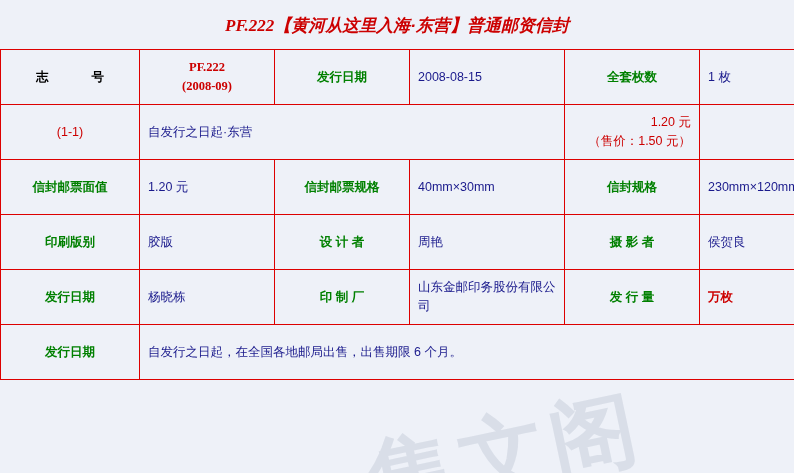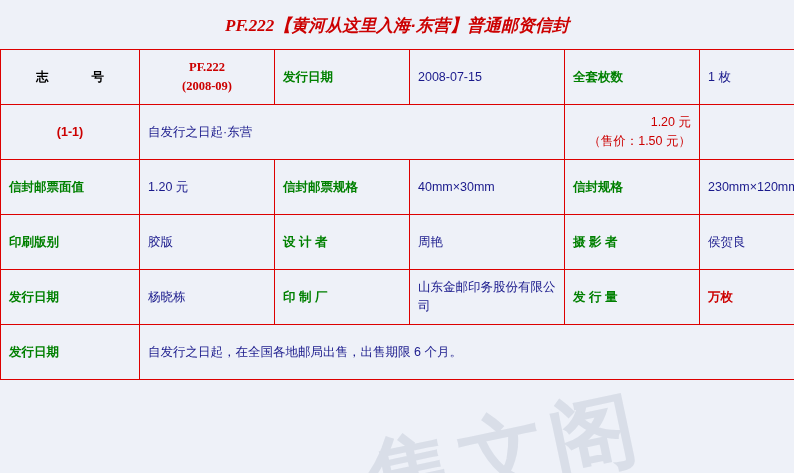--- a/index.html
+++ b/index.html
@@ -56,21 +56,21 @@
     border: 1px solid #dd0000;
     height: 46px;
     padding: 4px 8px;
     font-size: 12.5px;
     vertical-align: middle;
     line-height: 1.5;
   }
   td.lbl {
     color: #008000;
     font-weight: bold;
-    text-align: left;
+    text-align: center;
     font-size: 13px;
   }
   td.lbl-sp {
     color: #000000;
     font-weight: bold;
     text-align: center;
     font-size: 13px;
     letter-spacing: 6px;
     text-indent: 6px;
   }
@@ -87,21 +87,21 @@
     color: #cc0000;
     text-align: center;
     font-weight: bold;
     font-family: "Liberation Serif", serif;
     font-size: 13px;
     line-height: 1.6;
   }
   td.center-red {
     color: #cc0000;
     text-align: center;
-    font-weight: bold;
+    font-weight: normal;
     font-size: 13px;
   }
   td.price-cell {
     color: #cc0000;
     text-align: right;
     font-size: 12.5px;
     line-height: 1.5;
   }
   td.right-red {
     color: #cc0000;
@@ -121,21 +121,21 @@
 
 <table class="info">
   <tbody>
       <tr>
     <td class="lbl-sp" style="width:122px">志　　号</td>
     <td class="code-red" style="width:118px">
       <div>PF.222</div>
       <div>(2008-09)</div>
     </td>
     <td class="lbl" style="width:118px">发行日期</td>
-    <td class="val" style="width:138px">2008-07-15</td>
+    <td class="val" style="width:138px">2008-08-15</td>
     <td class="lbl" style="width:118px">全套枚数</td>
     <td class="val" style="width:128px">1 枚</td>
   </tr>
   <tr>
     <td class="center-red">(1-1)</td>
     <td class="val" colspan="3">自发行之日起·东营</td>
     <td class="price-cell">
       <div class="nowrap">1.20 元</div>
       <div class="nowrap">（售价：1.50 元）</div>
     </td>

